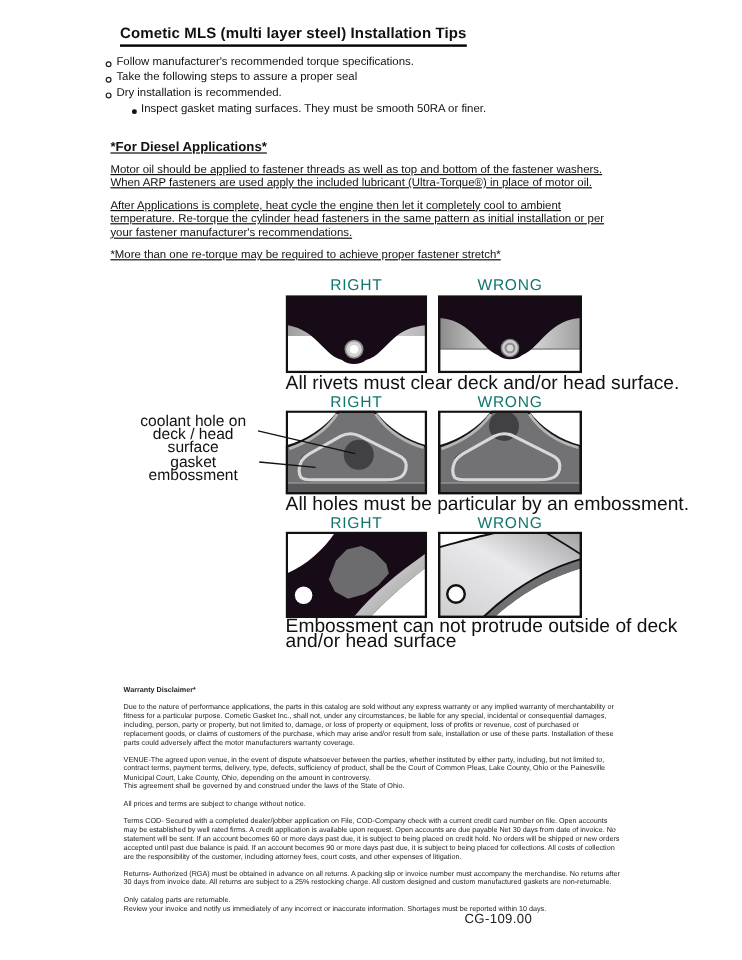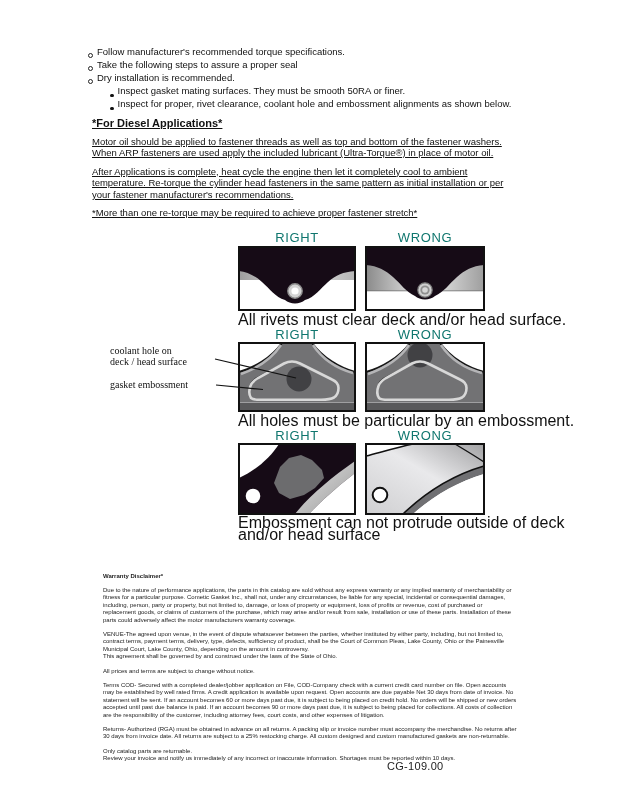--- a/index.html
+++ b/index.html
@@ -11,71 +11,68 @@
   .pre{white-space:pre-line;}
 
   
   .title{
     left:100px;top:21px;font-size:12.5px;font-weight:bold;
     border-bottom:2px solid #000;padding-bottom:2px;letter-spacing:0.1px;
   }
 
   
   .tips{left:88px;top:45px;width:436px;font-size:9.5px;}
-  .tip-line{display:flex;align-items:flex-end;line-height:13px;}
+  .tip-line{display:flex;align-items:center;line-height:13px;}
   .tip-line.sub{padding-left:22px;}
   .mk{flex:0 0 auto;display:inline-block;margin:4.5px 4px 0 0;}
   .mk.circle{width:3px;height:3px;border:1px solid #222;border-radius:50%;}
   .mk.dot{width:3.5px;height:3.5px;background:#111;border-radius:50%;margin-top:4.8px;}
 
   
   .diesel{left:92px;top:118px;width:426px;font-size:9.5px;line-height:11.5px;text-decoration:underline;}
   .diesel h3{font-size:11px;margin:0 0 6px 0;}
   .diesel p{margin:0 0 7px 0;}
 
   
   .dlabel{font-size:13px;letter-spacing:0.6px;text-align:center;color:#0f766e;}
   .lbl-right{left:238px;width:118px;}
   .lbl-wrong{left:365px;width:120px;}
   .caption{left:238px;font-size:16px;line-height:12px;color:#111;}
-  .callout{font-size:10px;line-height:11px;text-align:left;font-family:Liberation Serif, serif;}
+  .callout{font-size:13px;line-height:11px;text-align:center;}
 
   .diagbox{line-height:0;}
   .legal{left:103px;top:573px;width:414px;font-size:6px;line-height:7.4px;color:#222;}
   .legal h4{font-size:6px;margin:0 0 6.5px 0;}
   .legal p{margin:0 0 7px 0;}
 
   .footer-code{left:387px;top:760px;font-size:11px;color:#222;letter-spacing:0.3px;}
 </style>
 </head>
 <body>
 
 <div class="page">
 
+  <div class="abs title">Cometic MLS (multi layer steel) Installation Tips</div>
 
   <div class="abs tips">
     <div class="tip-line">
       <span class="mk circle"></span>
       <span>Follow manufacturer's recommended torque specifications.</span>
     </div>
     <div class="tip-line">
       <span class="mk circle"></span>
       <span>Take the following steps to assure a proper seal</span>
     </div>
     <div class="tip-line">
       <span class="mk circle"></span>
       <span>Dry installation is recommended.</span>
     </div>
     <div class="tip-line sub">
       <span class="mk dot"></span>
       <span>Inspect gasket mating surfaces.  They must be smooth 50RA or finer.</span>
-    </div>
-    <div class="tip-line sub">
-      <span class="mk dot"></span>
-      <span>Inspect for proper, rivet clearance, coolant hole and embossment alignments as shown below.</span>
     </div>
   </div>
 
   <div class="abs diesel">
     <h3>*For Diesel Applications*</h3>
     <p>Motor oil should be applied to fastener threads as well as top and bottom of the fastener washers. When ARP fasteners are used apply the included lubricant (Ultra-Torque®) in place of motor oil.</p>
     <p>After Applications is complete, heat cycle the engine then let it completely cool to ambient temperature. Re-torque the cylinder head fasteners in the same pattern as initial installation or per your fastener manufacturer's recommendations.</p>
     <p>*More than one re-torque may be required to achieve proper fastener stretch*</p>
   </div>
 

